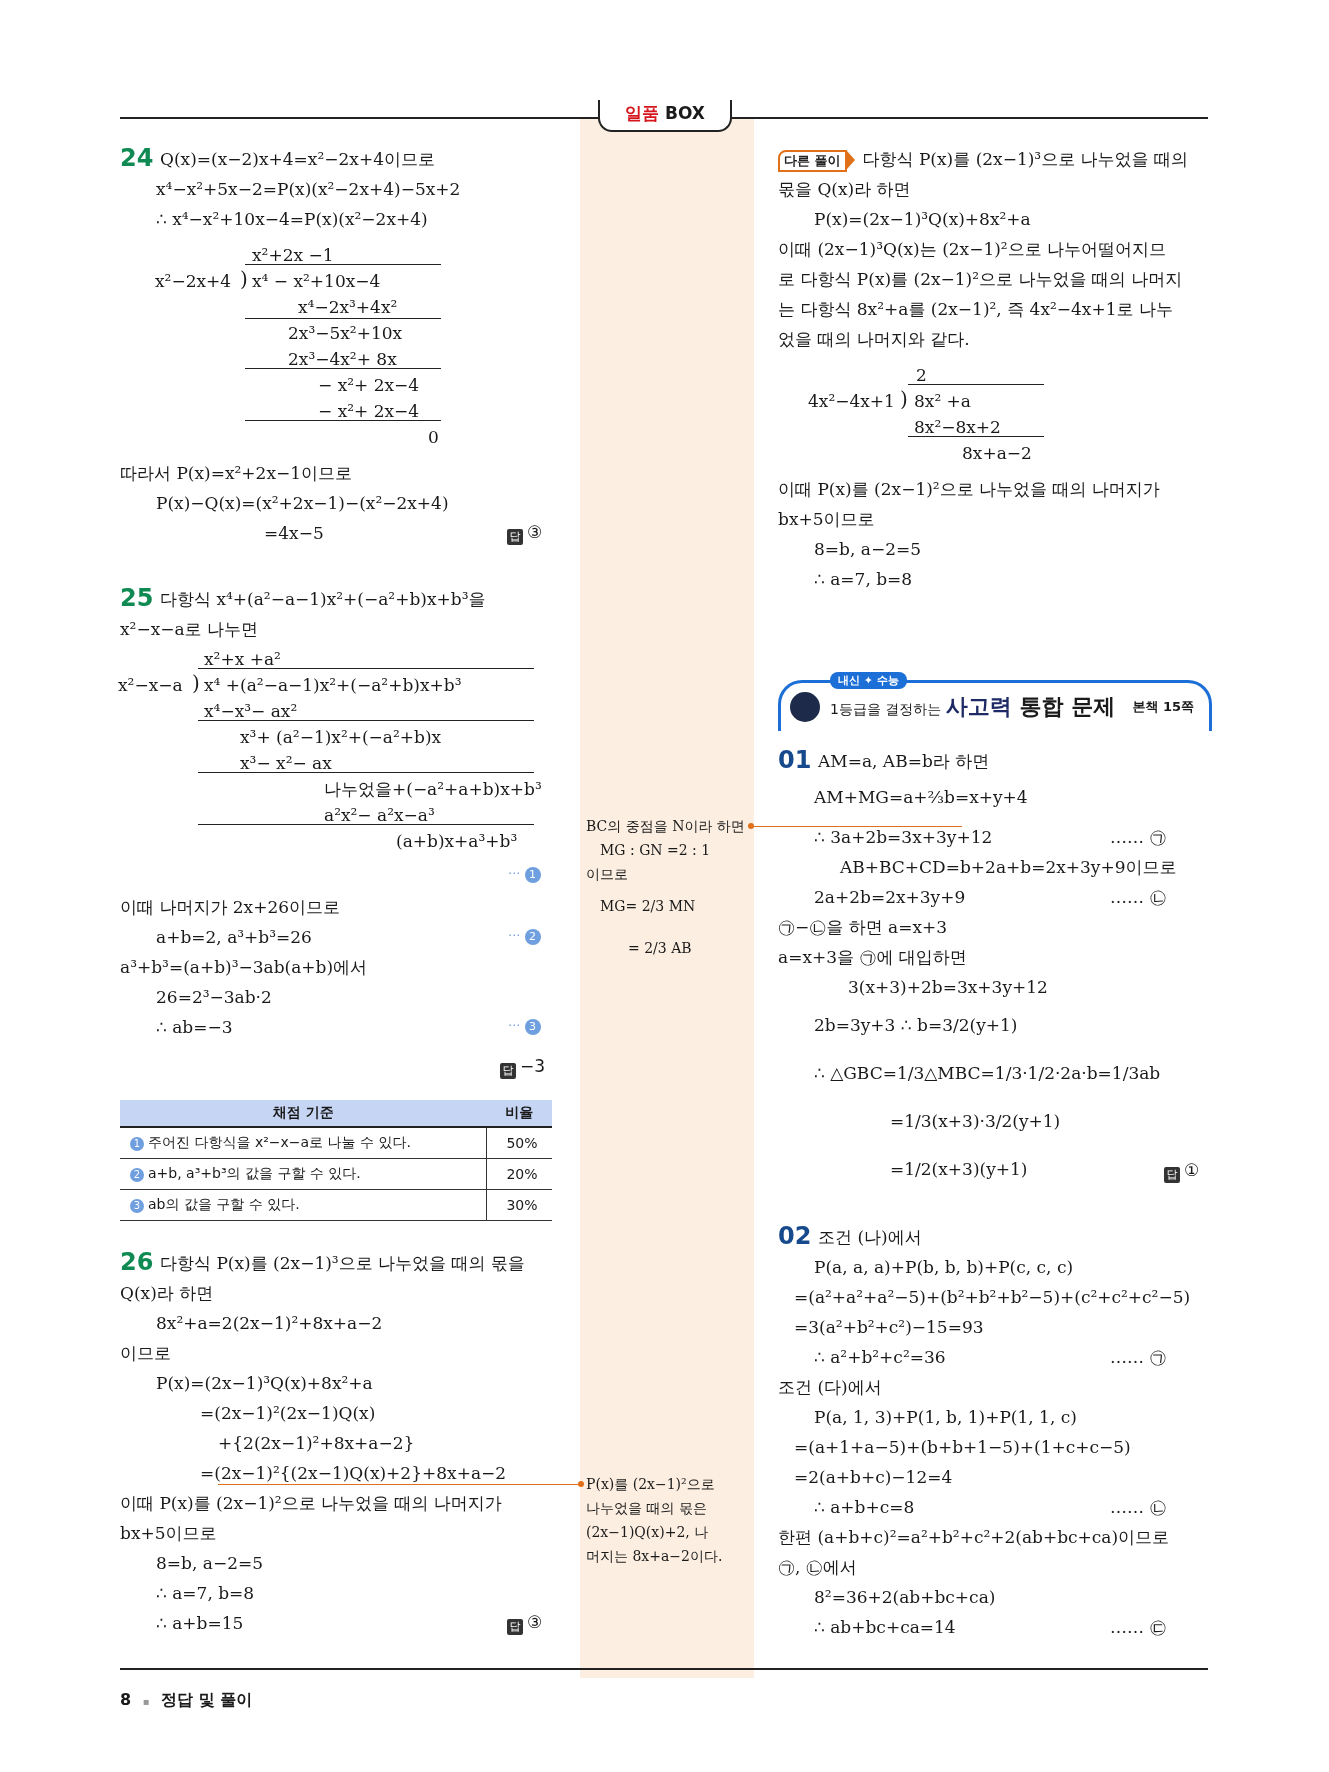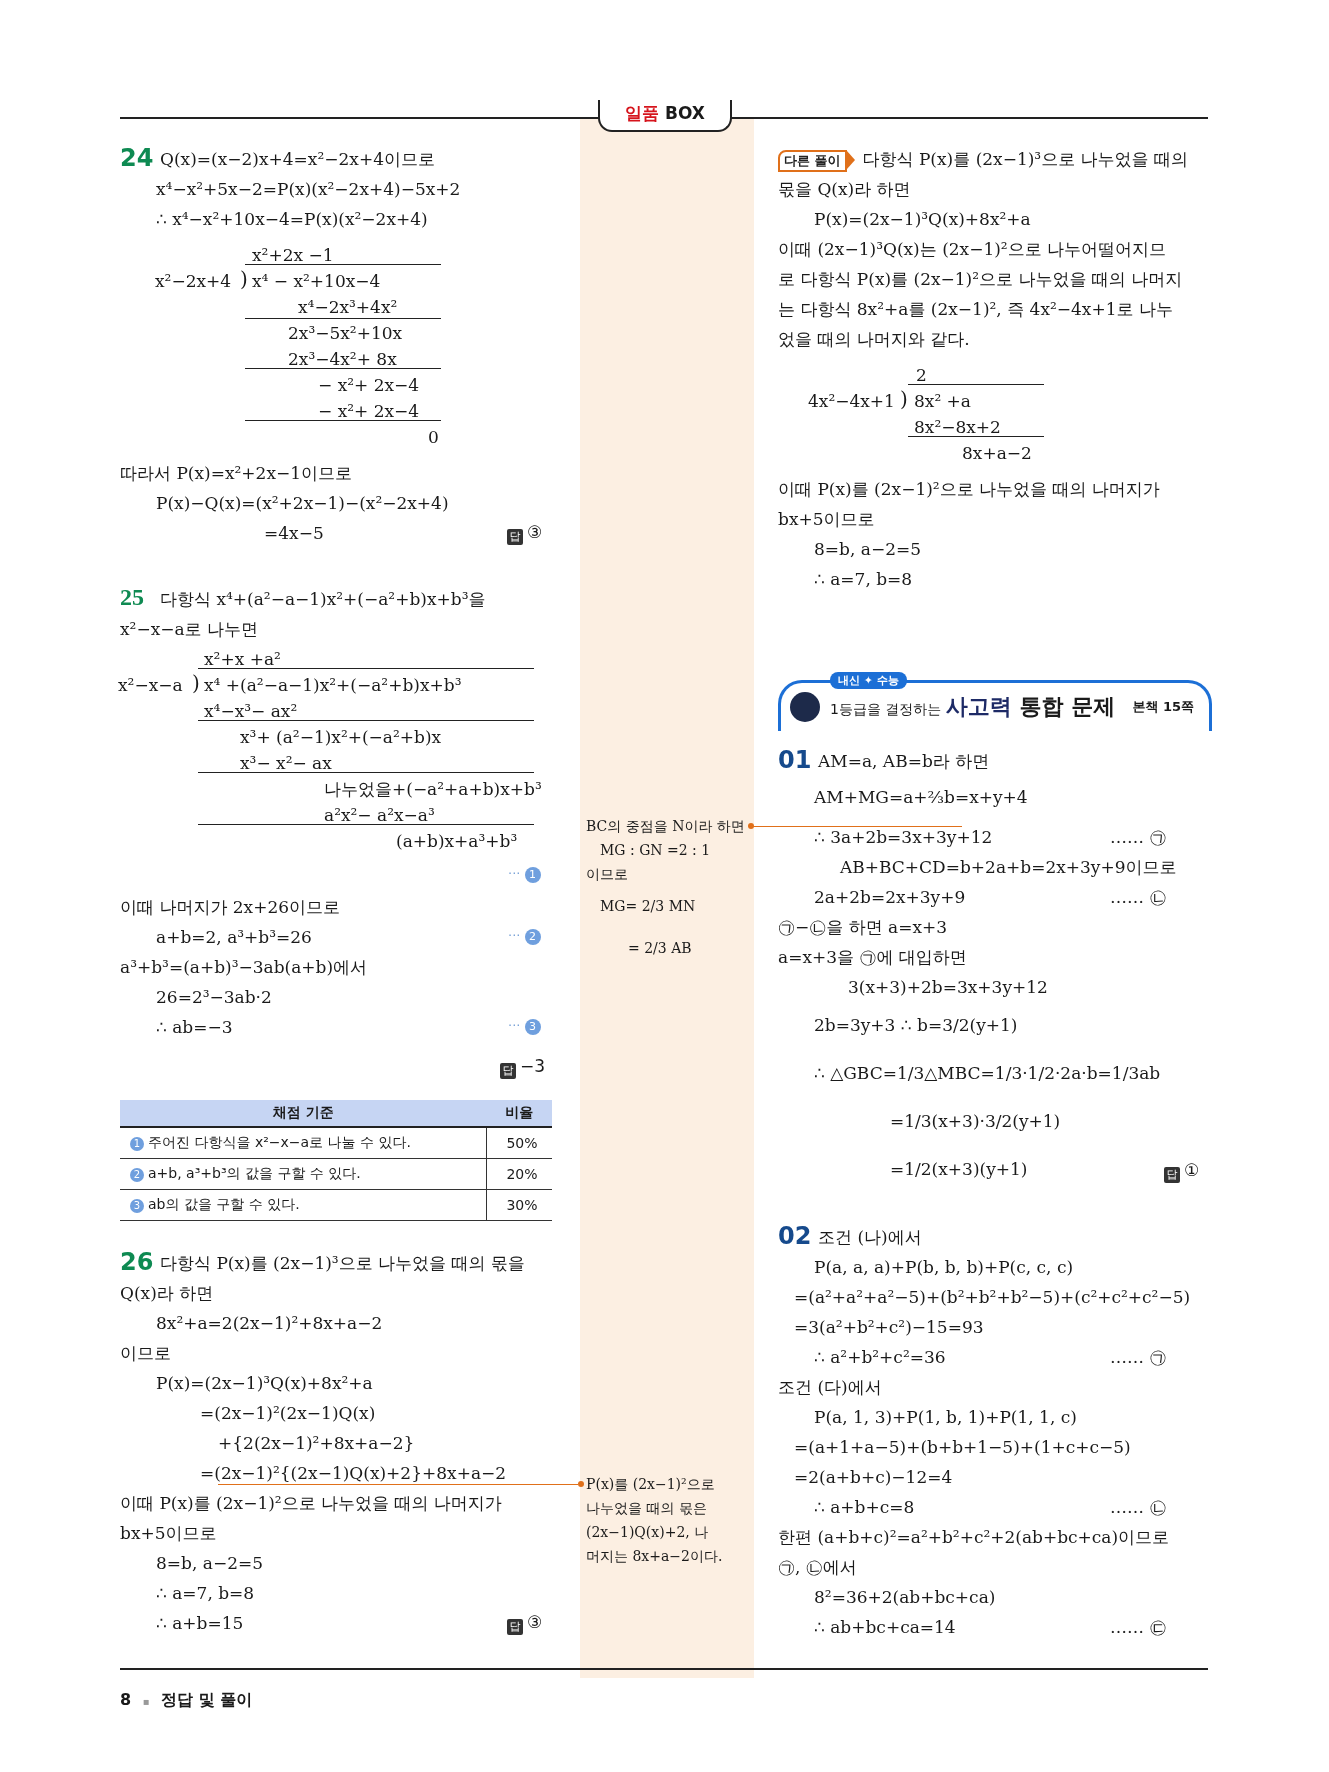--- a/index.html
+++ b/index.html
@@ -71,21 +71,21 @@
   <div class="line" style="left:318px;top:400px;">−  x²+  2x−4</div>
   <div class="hr" style="left:245px;top:420px;width:196px;"></div>
   <div class="line" style="left:428px;top:426px;">0</div>
 </div>
 
 <div class="line" style="left:120px;top:462px;">따라서 P(x)=x²+2x−1이므로</div>
 <div class="line" style="left:156px;top:492px;">P(x)−Q(x)=(x²+2x−1)−(x²−2x+4)</div>
 <div class="line" style="left:264px;top:522px;">=4x−5</div>
 <div class="abs ans" style="left:507px;top:522px;"><span class="ansbox">답</span><span>③</span></div>
 
-<div class="abs num" style="left:120px;top:584px;font-family:Liberation Serif, serif;">25</div>
+<div class="abs num" style="left:120px;top:584px;">25</div>
 <div class="line" style="left:160px;top:588px;">다항식 x⁴+(a²−a−1)x²+(−a²+b)x+b³을</div>
 <div class="line" style="left:120px;top:618px;">x²−x−a로 나누면</div>
 
 <div>
   <div class="line" style="left:204px;top:648px;">x²+x +a²</div>
   <div class="hr" style="left:198px;top:668px;width:336px;"></div>
   <div class="line" style="left:118px;top:674px;">x²−x−a</div>
   <div class="line" style="left:192px;top:672px;font-size:20px;">)</div>
   <div class="line" style="left:204px;top:674px;">x⁴      +(a²−a−1)x²+(−a²+b)x+b³</div>
   <div class="line" style="left:204px;top:700px;">x⁴−x³−              ax²</div>

